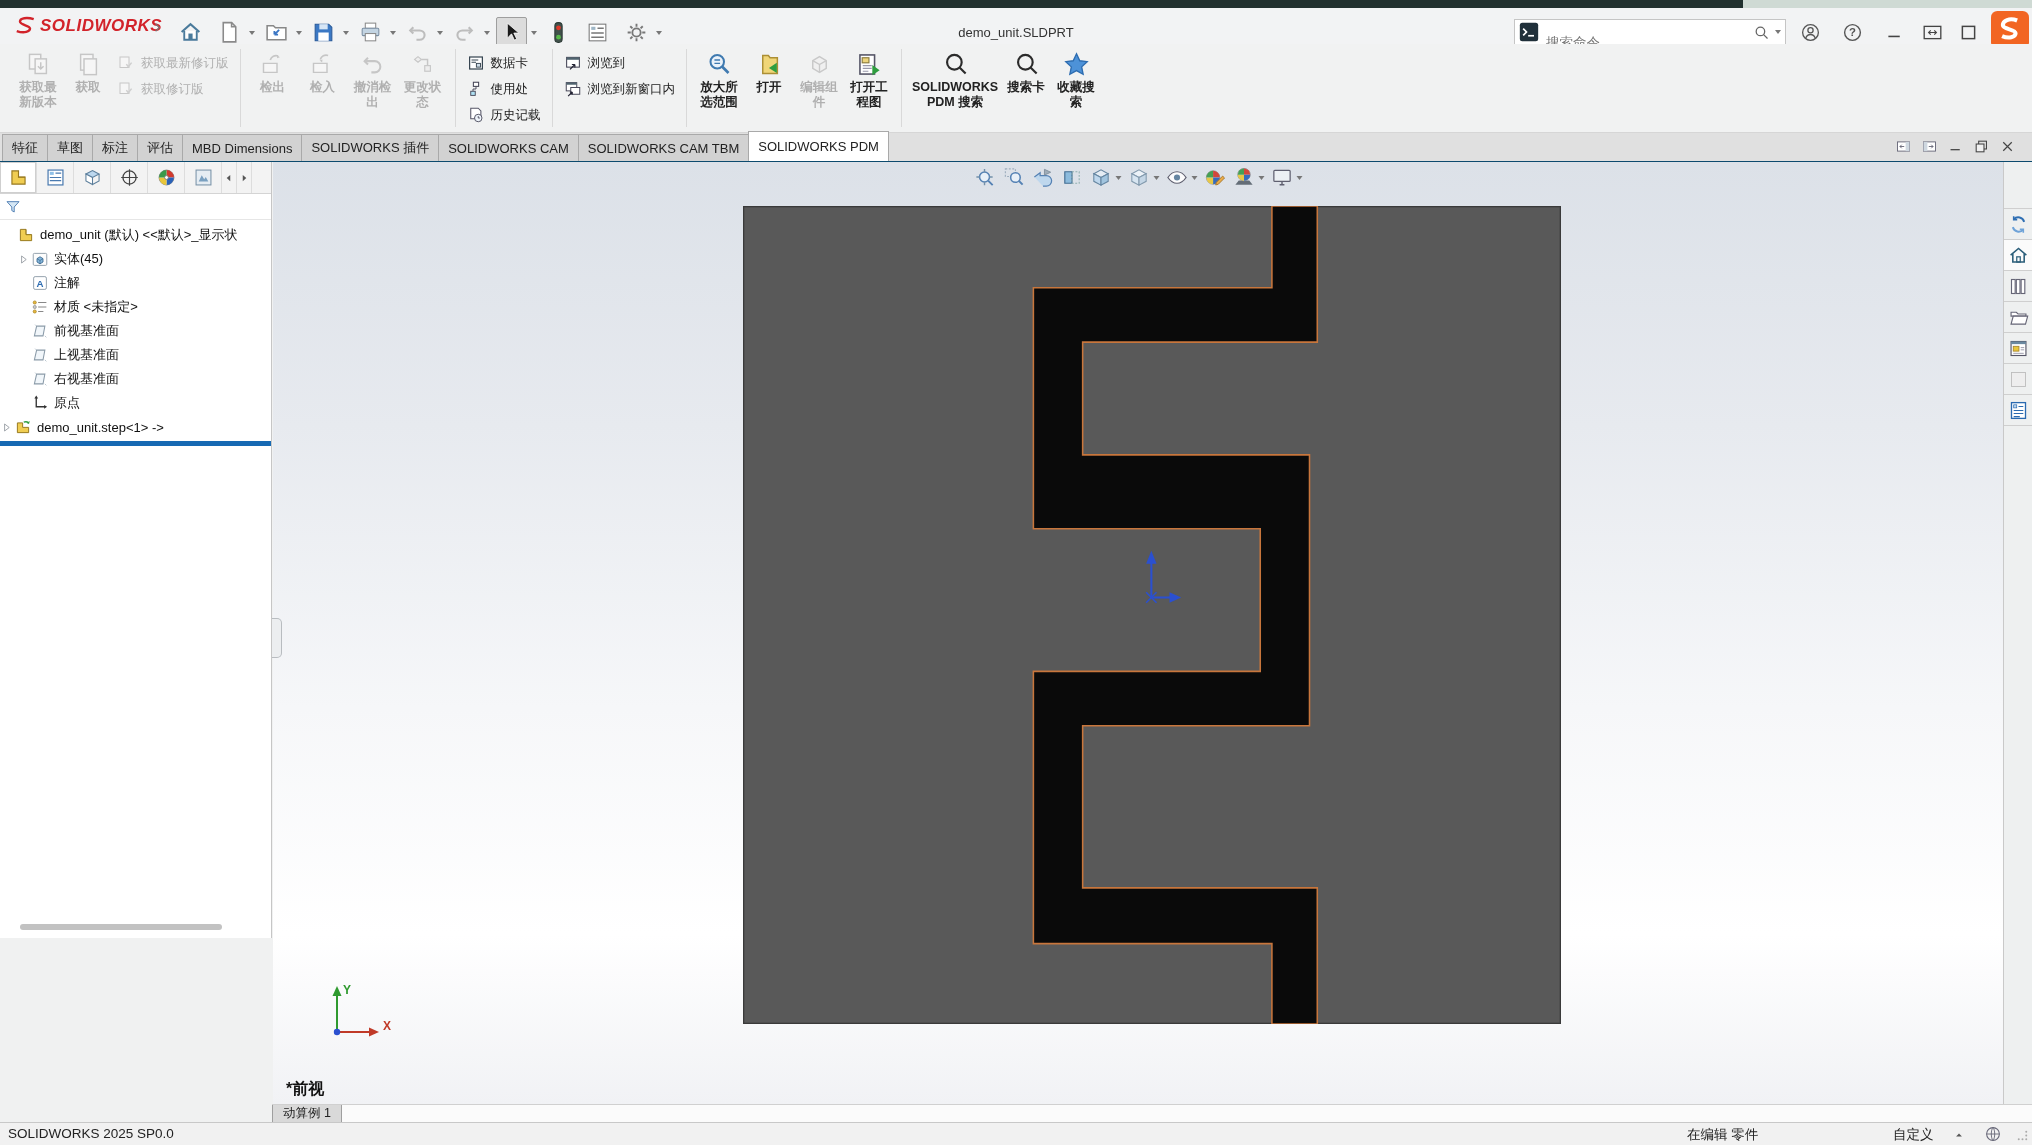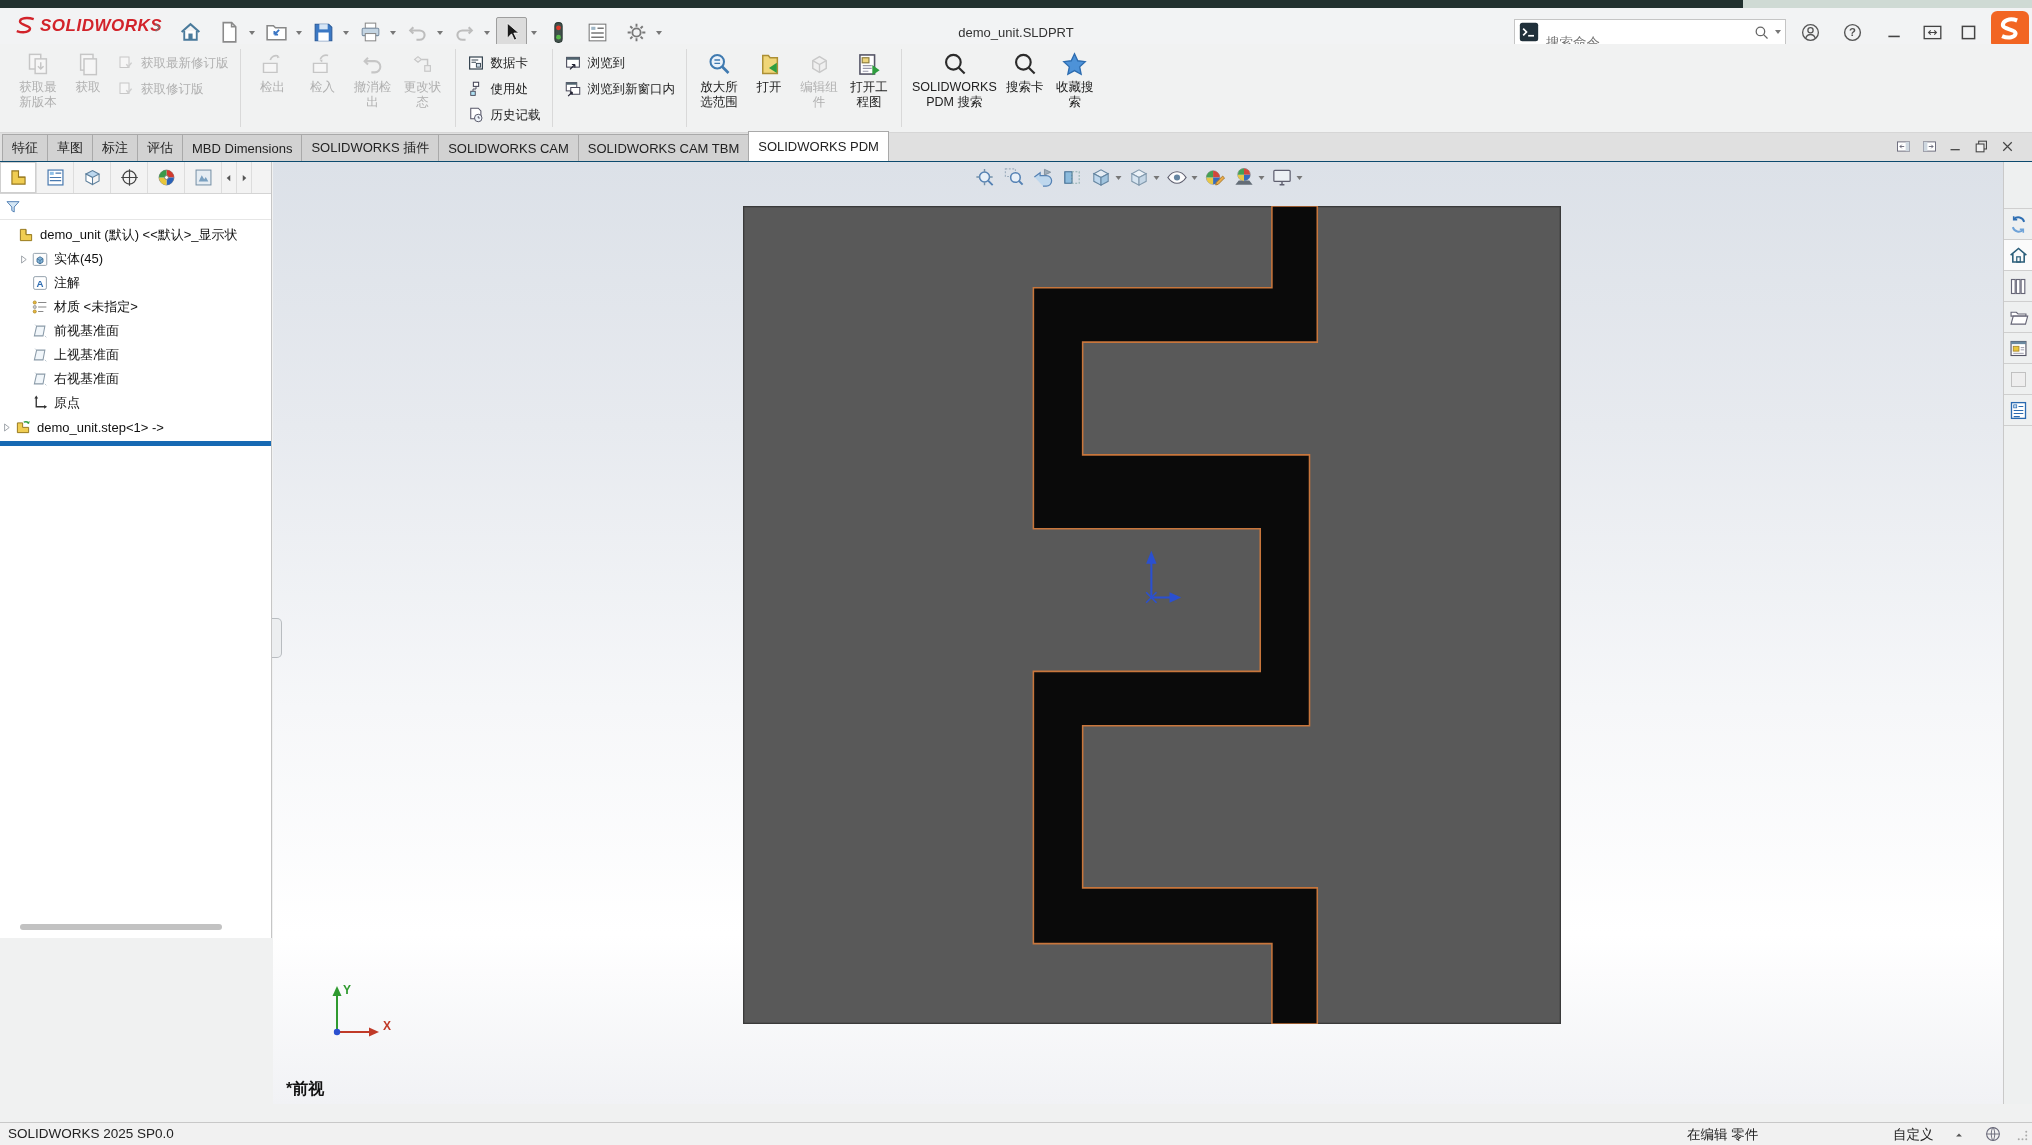--- a/index.html
+++ b/index.html
@@ -27,21 +27,21 @@
   #searchbox .term{width:20px;height:20px;}
   #searchbox input{flex:1;border:none;outline:none;font-size:13.5px;color:#0c4a6e;background:transparent;min-width:0;margin-top:20px;}
   #searchbox .mag{width:17px;height:17px;}
   .titlebar-ico{position:absolute;top:14px;width:21px;height:21px;}
   #sbadge{position:absolute;right:3px;top:3px;width:38px;height:38px;}
   
   #ribbon{position:absolute;left:0;top:44px;width:100%;height:89px;background:#f1f2f2;border-bottom:1px solid #d6d6d6;
           display:flex;align-items:stretch;padding-left:8px;box-sizing:border-box;}
   .ribgroup{display:flex;align-items:flex-start;padding:3px 5px 0 5px;}
   .ribsep{width:1px;background:#d9d9d9;margin:5px 2px;}
-  .riblarge{display:flex;flex-direction:column;align-items:center;min-width:44px;padding:1px 3px;}
+  .riblarge{display:flex;flex-direction:column;align-items:center;min-width:44px;padding:1px 3px;font-weight:bold;}
   .riblarge .ric{width:27px;height:27px;margin:3px 0 2px;}
   .riblarge .rlbl{font-size:12.5px;line-height:15px;text-align:center;color:#222;white-space:nowrap;}
   .riblarge.disabled .rlbl{color:#b0b0b0;}
   .ribrows{display:flex;flex-direction:column;padding-top:3px;}
   .ribrow{display:flex;align-items:center;gap:6px;height:26px;font-size:12.5px;color:#222;white-space:nowrap;padding:0 4px;}
   .ribrow .ric{width:18px;height:18px;}
   .ribrow.disabled{color:#b0b0b0;}
   
   #tabbar{position:absolute;left:0;top:133px;width:100%;height:29px;background:#e0e0e0;border-bottom:1px solid #0c4a6e;box-sizing:border-box;}
   #tabs{position:absolute;left:2px;bottom:0;display:flex;align-items:flex-end;}
@@ -927,20 +927,23 @@
       <polygon points="19.5,16 28.5,16 24,6" fill="#2f9a2f"></polygon>
       <text id="triad-y" x="30" y="14" font-size="12" font-weight="bold" fill="#2f9a2f">Y</text>
       <line x1="24" y1="52" x2="58" y2="52" stroke="#c03a28" stroke-width="2"></line>
       <polygon points="56,47.5 56,56.5 66,52" fill="#c03a28"></polygon>
       <text id="triad-x" x="70" y="50" font-size="12" font-weight="bold" fill="#c03a28">X</text>
       <circle cx="24" cy="52" r="3.2" fill="#2b50d0"></circle>
     </svg>
     <div id="viewlabel">*前视</div>
   </div>
 
+  <div id="motionbar">
+    <div id="motiontab">动算例 1</div>
+  </div>
 
   <div id="taskpane">
     <div class="tpstack">
         <div class="tpbtn">
           <div class="tpic">
             <svg viewBox="0 0 24 24" width="100%" height="100%">
               <path d="M18.5 9A7 7 0 0 0 6.5 6.2" fill="none" stroke="#2f6fb3" stroke-width="2.2"></path>
               <path d="M6.5 2.5v4h4" fill="none" stroke="#2f6fb3" stroke-width="1.8"></path>
               <path d="M5.5 15a7 7 0 0 0 12 2.8" fill="none" stroke="#6fa3d8" stroke-width="2.2"></path>
               <path d="M17.5 21.5v-4h-4" fill="none" stroke="#6fa3d8" stroke-width="1.8"></path>

